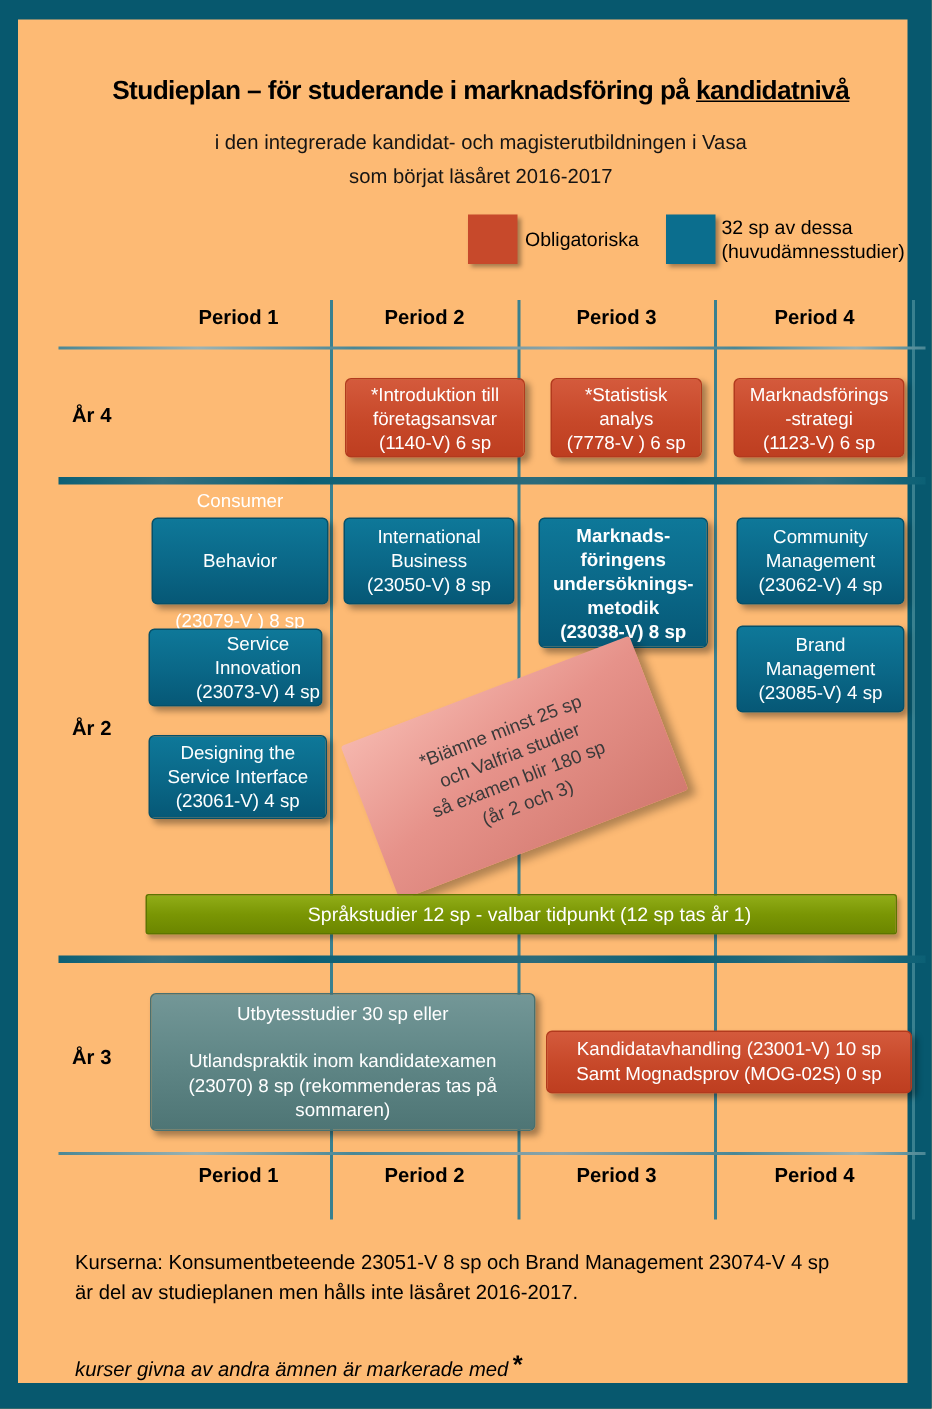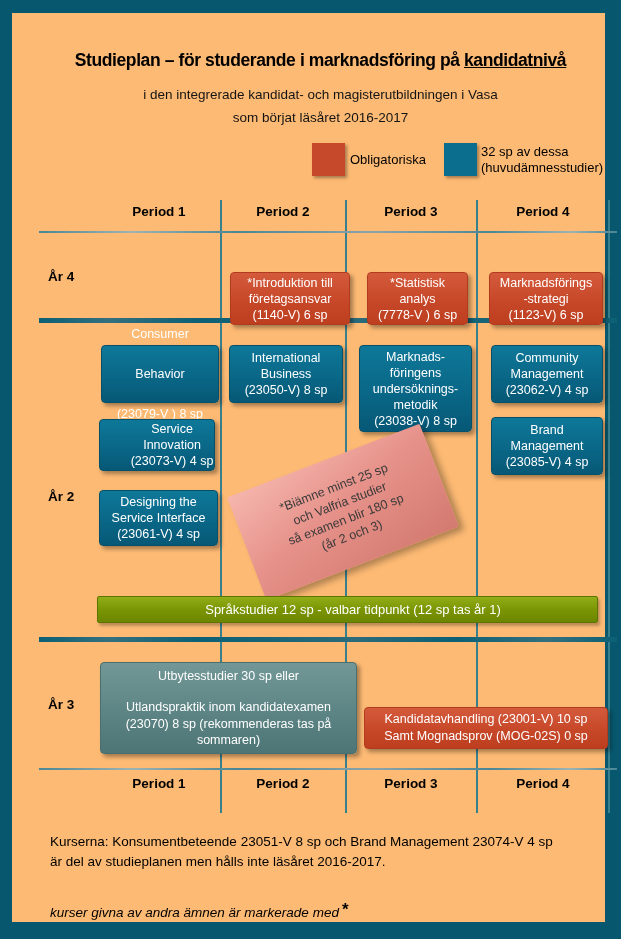--- a/index.html
+++ b/index.html
@@ -39,41 +39,41 @@
   .hline.h1 { top:218px; } .hline.h4 { top:755px; }
   .hline-thick { position:absolute; left:27px; width:578px; height:5px;
     background:linear-gradient(90deg,#0B6075 0%,#35707E 12%,#0B6075 28%,#2C6B7A 55%,#0B6075 72%,#35707E 88%,#0B6075 100%); }
   .hline-thick.h2 { top:305px; } .hline-thick.h3 { top:624px; }
   
   .period { position:absolute; font-weight:bold; font-size:13.5px; color:#000; transform:translateX(-50%); white-space:nowrap; }
   .period.top { top:191px; } .period.bottom { top:763px; }
   .period.p1 { left:147px; } .period.p2 { left:271px; }
   .period.p3 { left:399px; } .period.p4 { left:531px; }
   .year { position:absolute; left:36px; font-weight:bold; font-size:13.5px; color:#000; }
-  .year.y1 { top:256px; } .year.y2 { top:476px; } .year.y3 { top:684px; }
+  .year.y1 { top:256px; } .year.y2 { top:465px; } .year.y3 { top:684px; }
   
   .box {
     position:absolute; border-radius:4px; color:#fff; text-align:center;
     font-size:12.5px; line-height:16px;
     box-shadow:3px 3px 4px rgba(0,0,0,0.35);
     display:flex; flex-direction:column; justify-content:center;
   }
-  .box.orange { background:linear-gradient(180deg,#D45A3C 0%,#C74829 55%,#BE3E20 100%); border:1px solid #B23A1E;margin-top:20px; }
+  .box.orange { background:linear-gradient(180deg,#D45A3C 0%,#C74829 55%,#BE3E20 100%); border:1px solid #B23A1E; }
   .box.tealc  { background:linear-gradient(180deg,#0E7899 0%,#0A6787 55%,#065876 100%); border:1px solid #05506A; }
   .box.grayc  { background:linear-gradient(180deg,#739797 0%,#5F8686 50%,#4E7575 100%); border:1px solid #487070; }
   
   .b-intro { left:218px; top:239px; width:120px; height:53px; }
   .b-stat  { left:355px; top:239px; width:101px; height:53px; }
   .b-mstrat{ left:477px; top:239px; width:114px; height:53px; }
   
   .b-cb { left:89px;  top:332px; width:118px; height:58px;gap:24px; }
   .b-si { left:87px;  top:406px; width:116px; height:52px;padding-left:30px; }
   .b-di { left:87px;  top:477px; width:119px; height:56px; }
   .b-ib { left:217px; top:332px; width:114px; height:58px; }
-  .b-mu { left:347px; top:332px; width:113px; height:87px; }
+  .b-mu { left:347px; top:332px; width:113px; height:87px;font-weight:bold; }
   .b-cm { left:479px; top:332px; width:112px; height:58px; }
   .b-bm { left:479px; top:404px; width:112px; height:58px; }
   
   .note {
     position:absolute; left:228px; top:444px; width:206px; height:110px;
     transform:rotate(-21deg);
     background:linear-gradient(160deg,#F5B6AD 0%,#E6928A 45%,#D37A70 100%);
     box-shadow:4px 5px 6px rgba(0,0,0,0.3);
     display:flex; flex-direction:column; justify-content:center; text-align:center;
     font-size:12.5px; line-height:17px; color:#3A3A3A; border-radius:2px;

